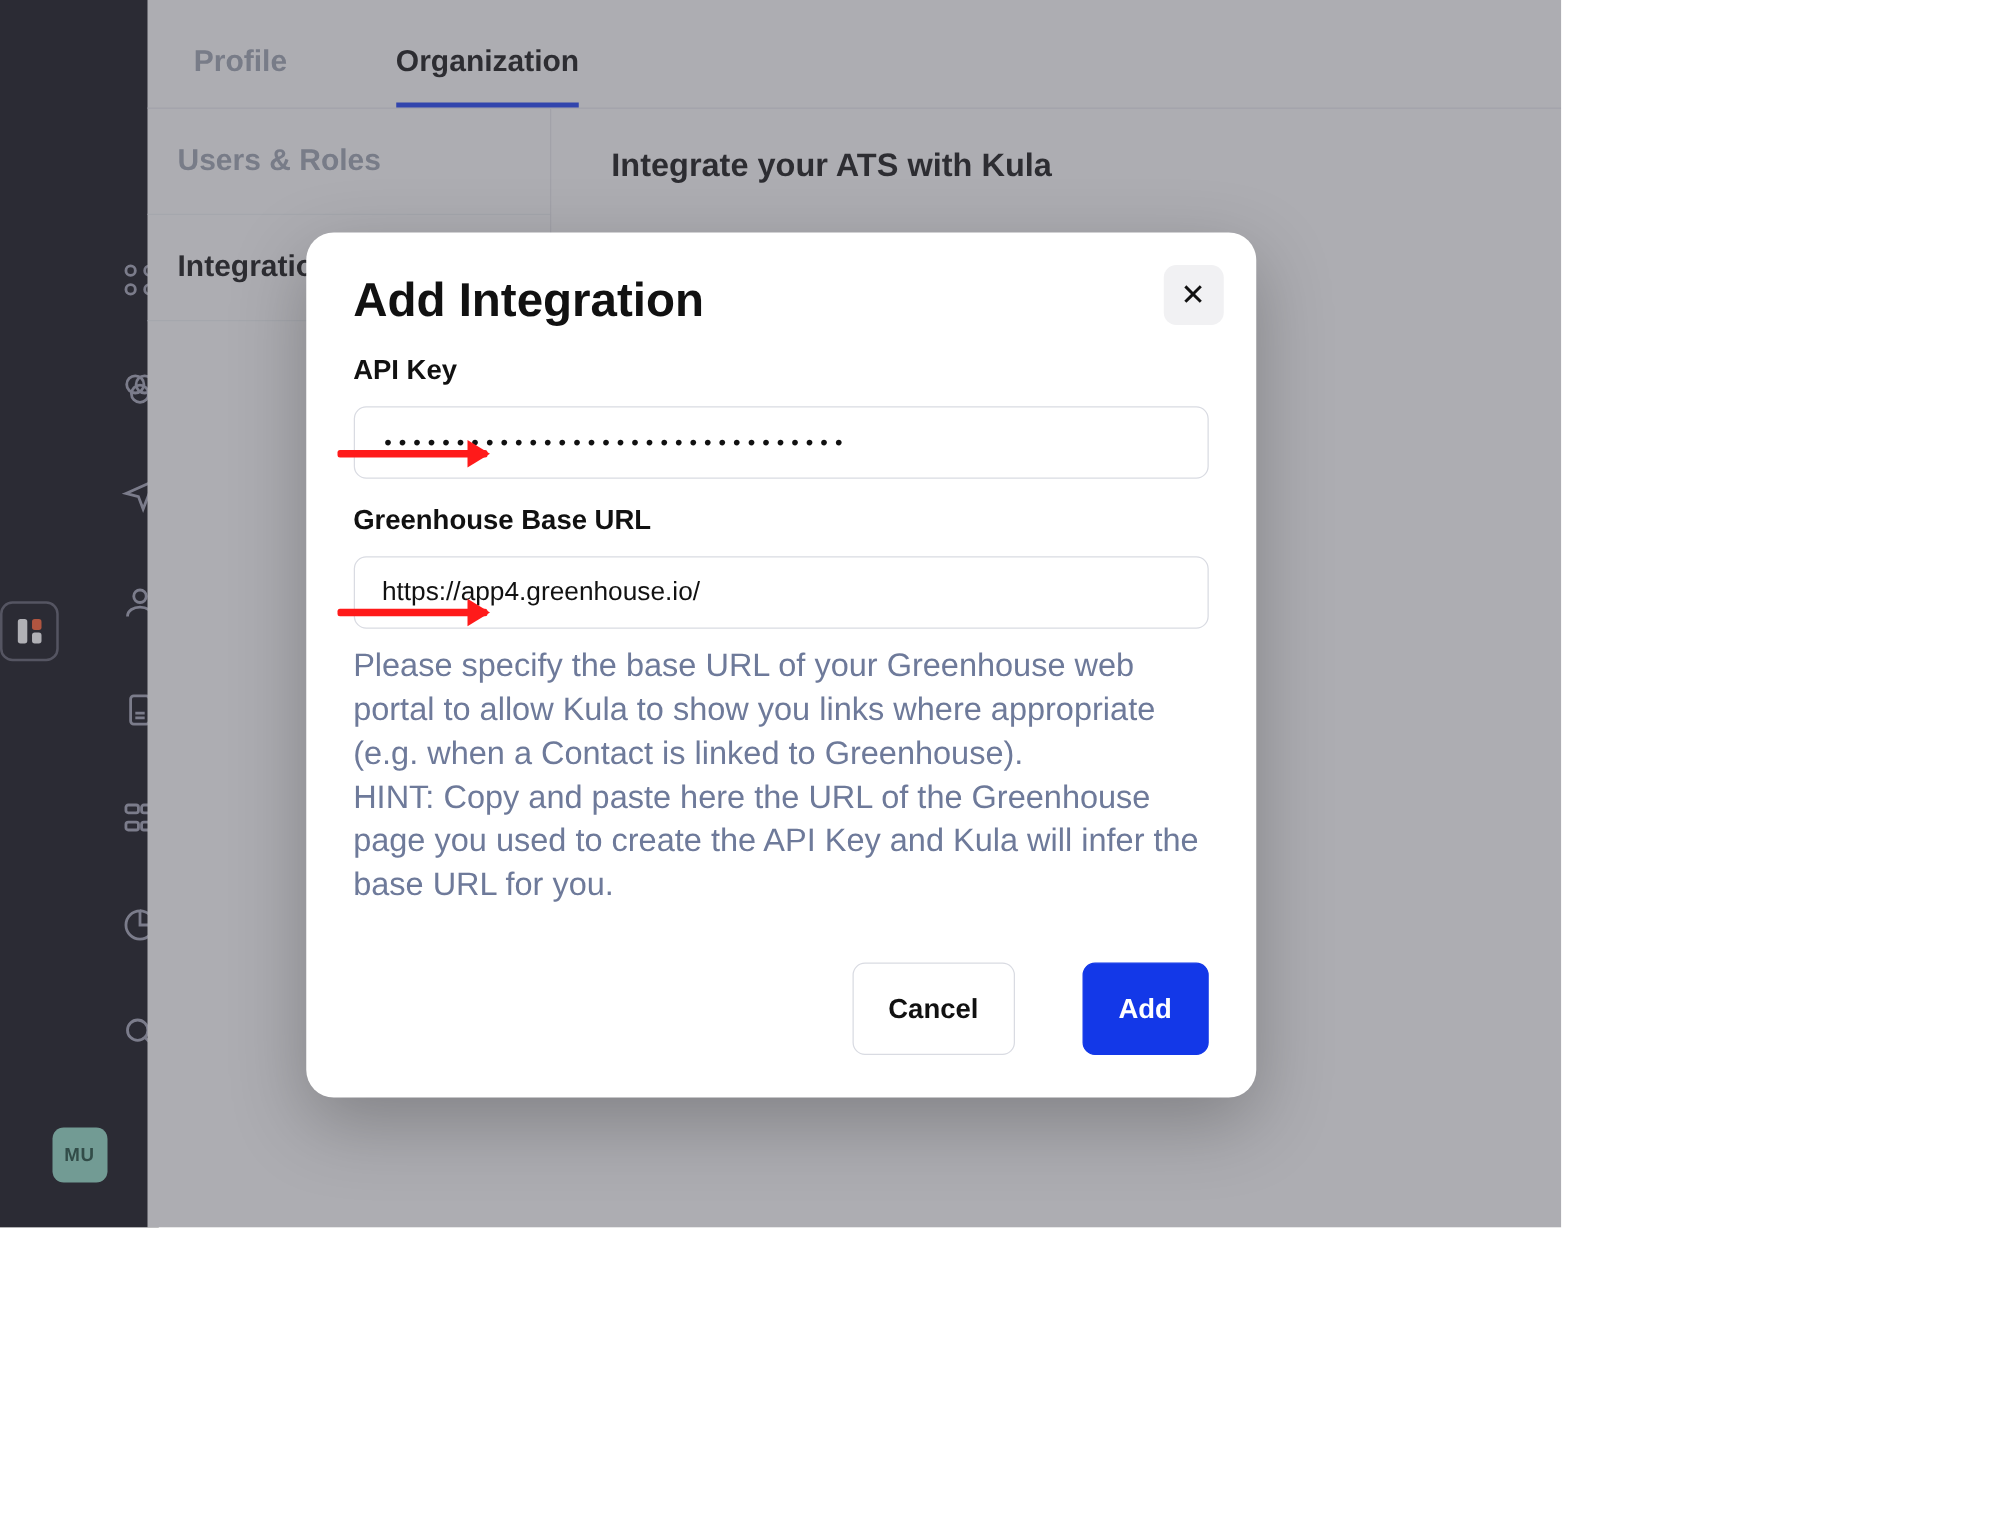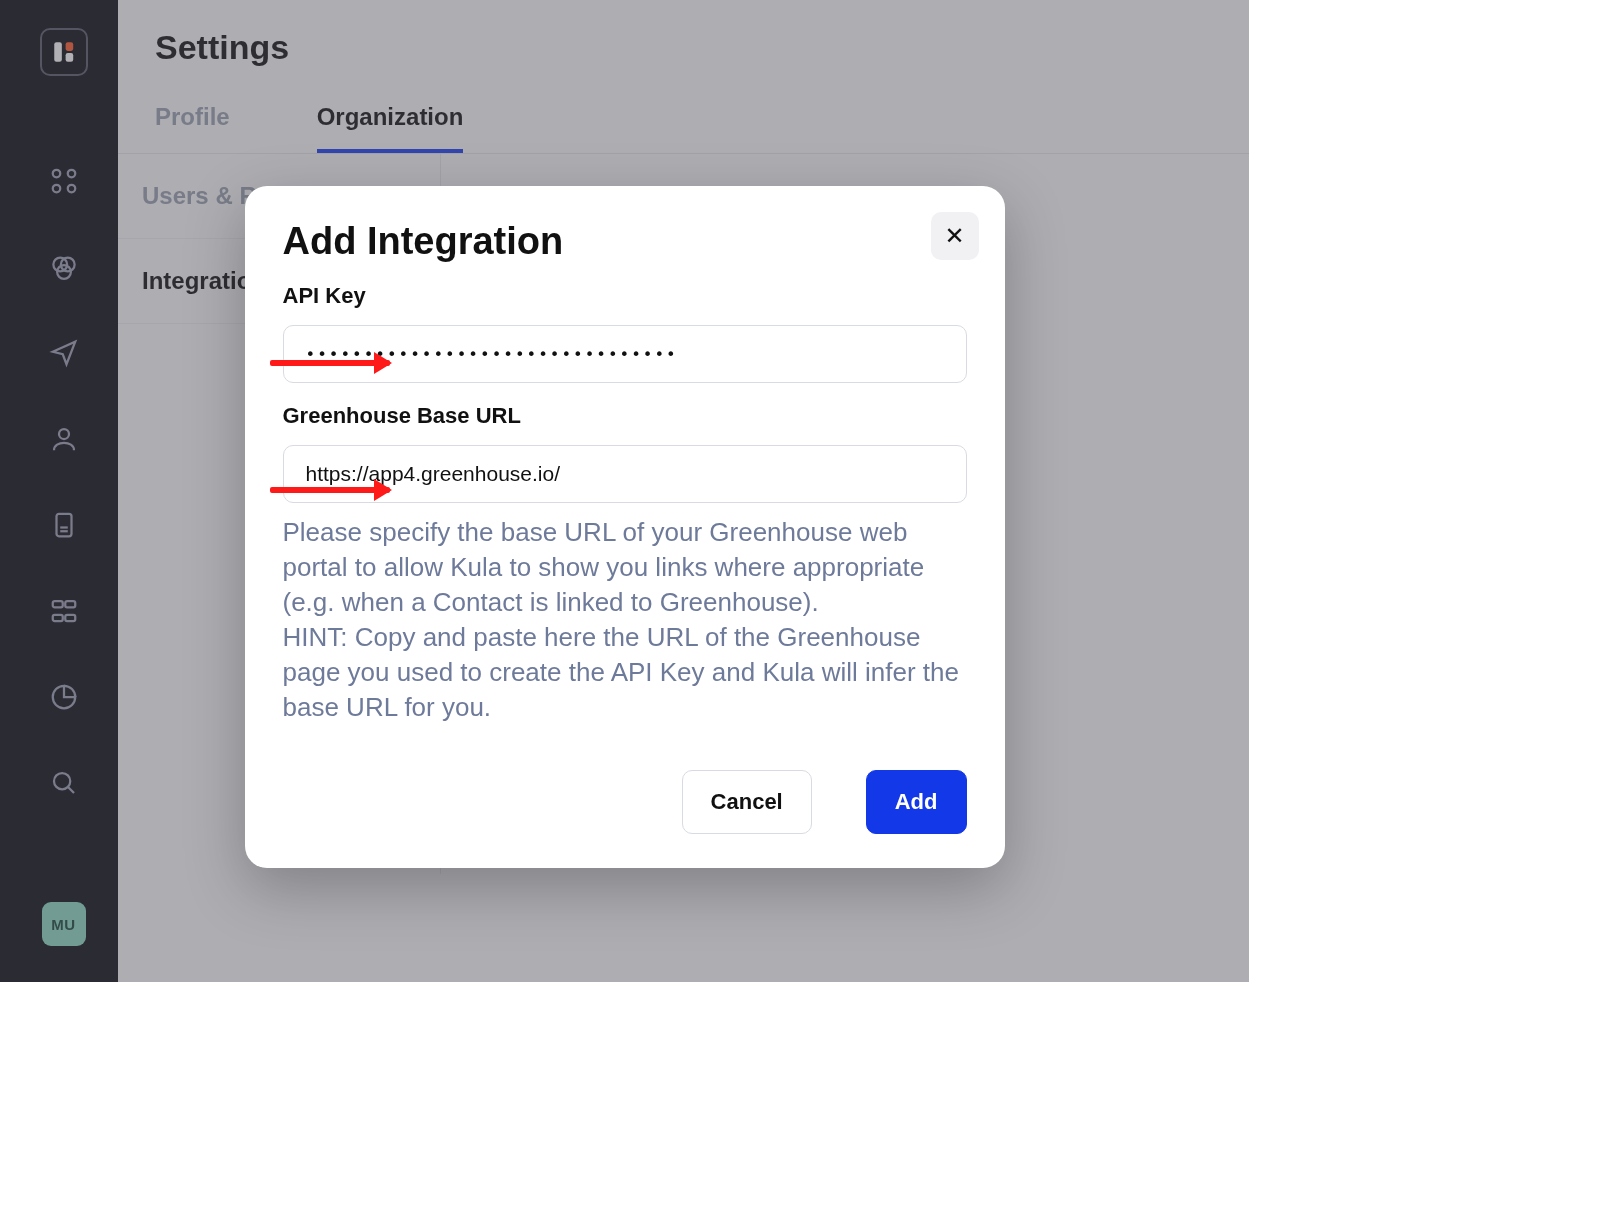--- a/index.html
+++ b/index.html
@@ -18,21 +18,21 @@
       background: #f7f7f8;
     }
     .sidebar {
       position: absolute;
       left: 0;
       top: 0;
       width: 127px;
       height: 100%;
       background: #0d0d14;
       display: flex;
-      flex-direction: column;
+      flex-direction: row;
       align-items: center;
       padding-top: 28px;
       gap: 50px;
     }
     .sidebar .nav-stack { display:flex; flex-direction:column; align-items:center; gap:56px; margin-top:40px;}
     .logo-badge {
       width: 48px; height: 48px;
       border: 2px solid #5a5a68;
       border-radius: 10px;
       display:flex;align-items:center;justify-content:center;
@@ -132,21 +132,21 @@
     .helper{
       margin-top:12px;
       font-size:26px; line-height:1.35;
       color:#6e7a9a;
     }
     .btn-row{
       display:flex; justify-content:flex-end; gap:18px;
       margin-top:44px;
     }
     .btn{
-      height:64px; padding:0 28px;
+      height:74px; padding:0 28px;
       border-radius:10px;
       font-size:22px; font-weight:700;
       cursor:pointer;
       display:flex;align-items:center;
     }
     .btn-secondary{ background:#fff;border:1.5px solid #d9dbe2;color:#111;}
     .btn-primary{ background:#1338e8;border:1.5px solid #1338e8;color:#fff;margin-left:36px;}
 
     
     .arrow{
@@ -234,21 +234,20 @@
             <line x1="20" y1="20" x2="15.2" y2="15.2"></line>
           </svg>
         </span>
     </div>
     <div class="avatar-badge">
       <span>MU</span>
     </div>
   </aside>
 
   <main class="main">
-    <h1 class="page-title">Settings</h1>
     <nav class="tabbar">
       <div class="tab">Profile</div>
       <div class="tab active">Organization</div>
     </nav>
     <div class="content-row">
       <div class="subnav">
         <div class="subnav-item">Users &amp; Roles</div>
         <div class="subnav-item active">Integrations</div>
       </div>
       <div class="right-area">

